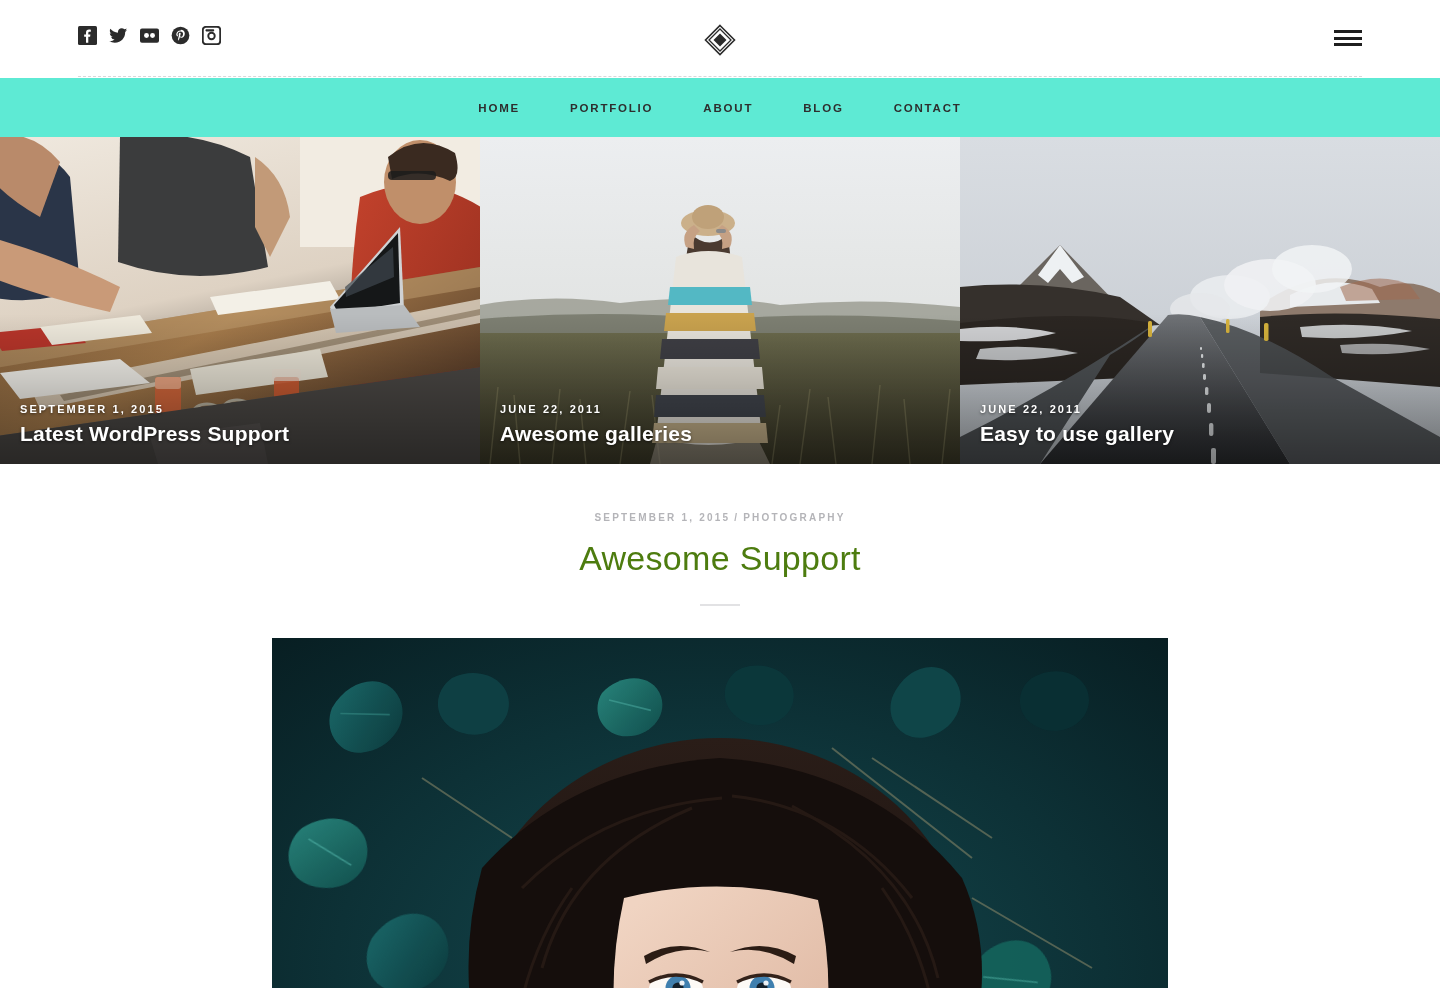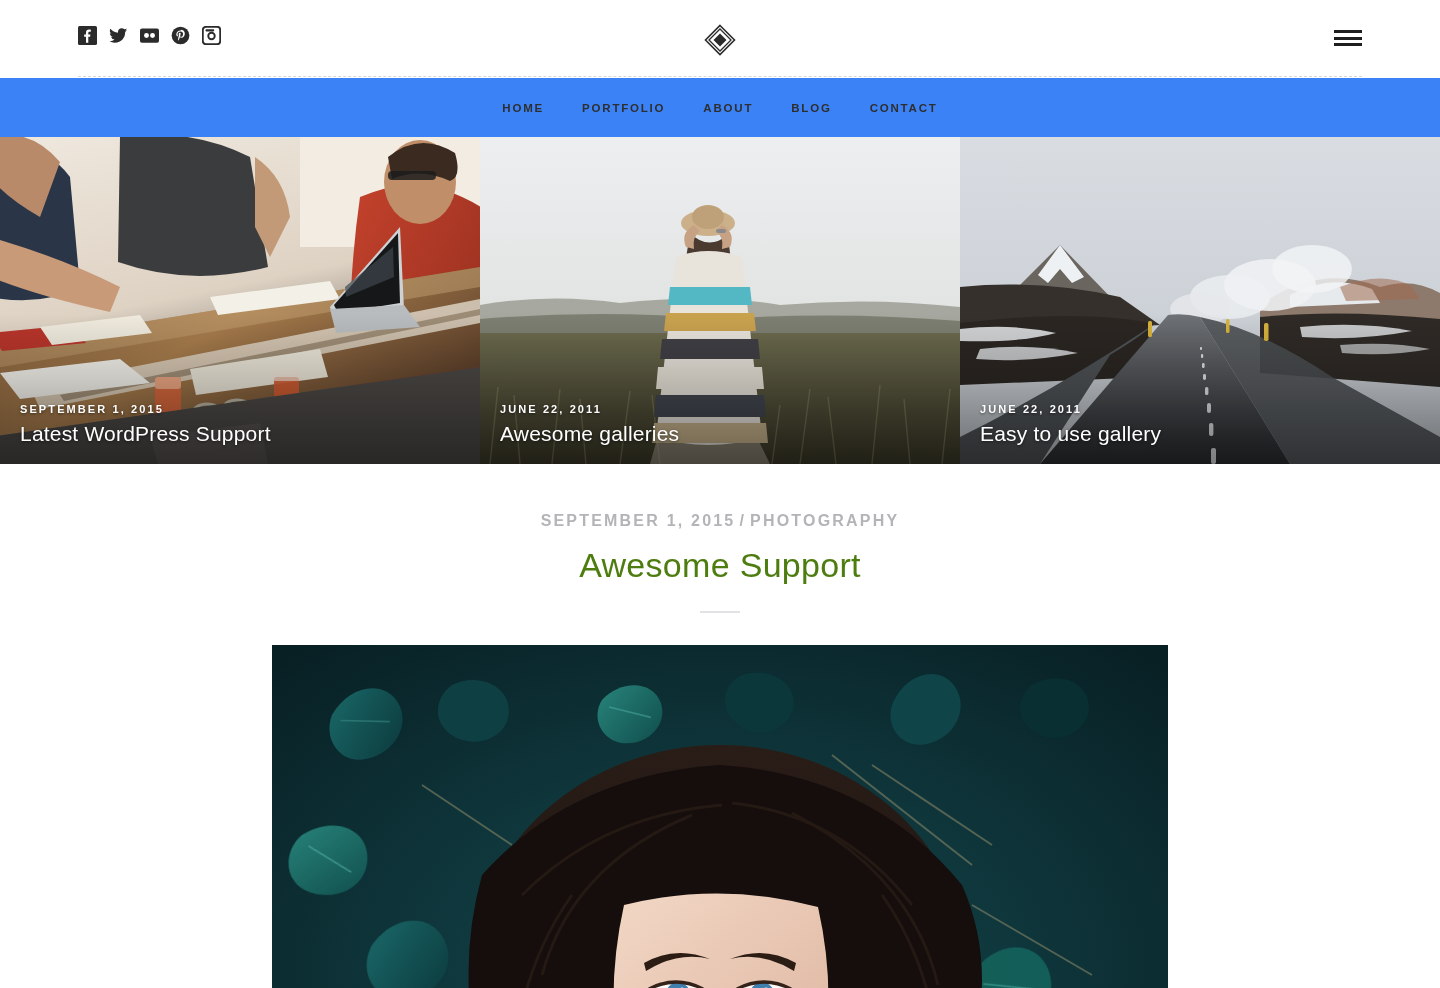--- a/index.html
+++ b/index.html
@@ -71,22 +71,22 @@
     border-top: 1px dashed #d8d8da;
   }
 
   
   .nav {
     width: 1440px;
     height: 59px;
     display: flex;
     align-items: center;
     justify-content: center;
-    gap: 38px;
-    background: #3b82f6;
+    gap: 50px;
+    background: #5eead4;
   }
   .nav-item {
     font-size: 11.5px;
     letter-spacing: 1.8px;
     color: #2e2e2e;
     text-transform: uppercase;
     font-weight: 600;
     cursor: pointer;
     white-space: nowrap;
   }
@@ -119,40 +119,40 @@
     font-size: 11px;
     letter-spacing: 2.1px;
     color: #fff;
     font-weight: 600;
     margin-bottom: 7px;
     text-transform: uppercase;
   }
   .slide-title {
     font-size: 21px;
     color: #fff;
-    font-weight: 400;
+    font-weight: 700;
     letter-spacing: .2px;
   }
   .slide-shade {
     position: absolute;
     left: 0; right: 0; bottom: 0;
     height: 150px;
     z-index: 2;
     background: linear-gradient(to bottom, rgba(0,0,0,0) 0%, rgba(0,0,0,.18) 45%, rgba(0,0,0,.45) 100%);
     pointer-events: none;
   }
 
   
   .post {
     width: 1440px;
     padding-top: 48px;
     text-align: center;
   }
   .post-meta {
-    font-size: 16px;
+    font-size: 10px;
     letter-spacing: 2.2px;
     color: #b4b4b8;
     text-transform: uppercase;
     font-weight: 600;
   }
   .post-meta .sep { margin: 0 4px; }
   .post-meta a { color: #b4b4b8; text-decoration: none; cursor: pointer; }
   .post-title {
     margin-top: 16px;
     font-size: 34px;

